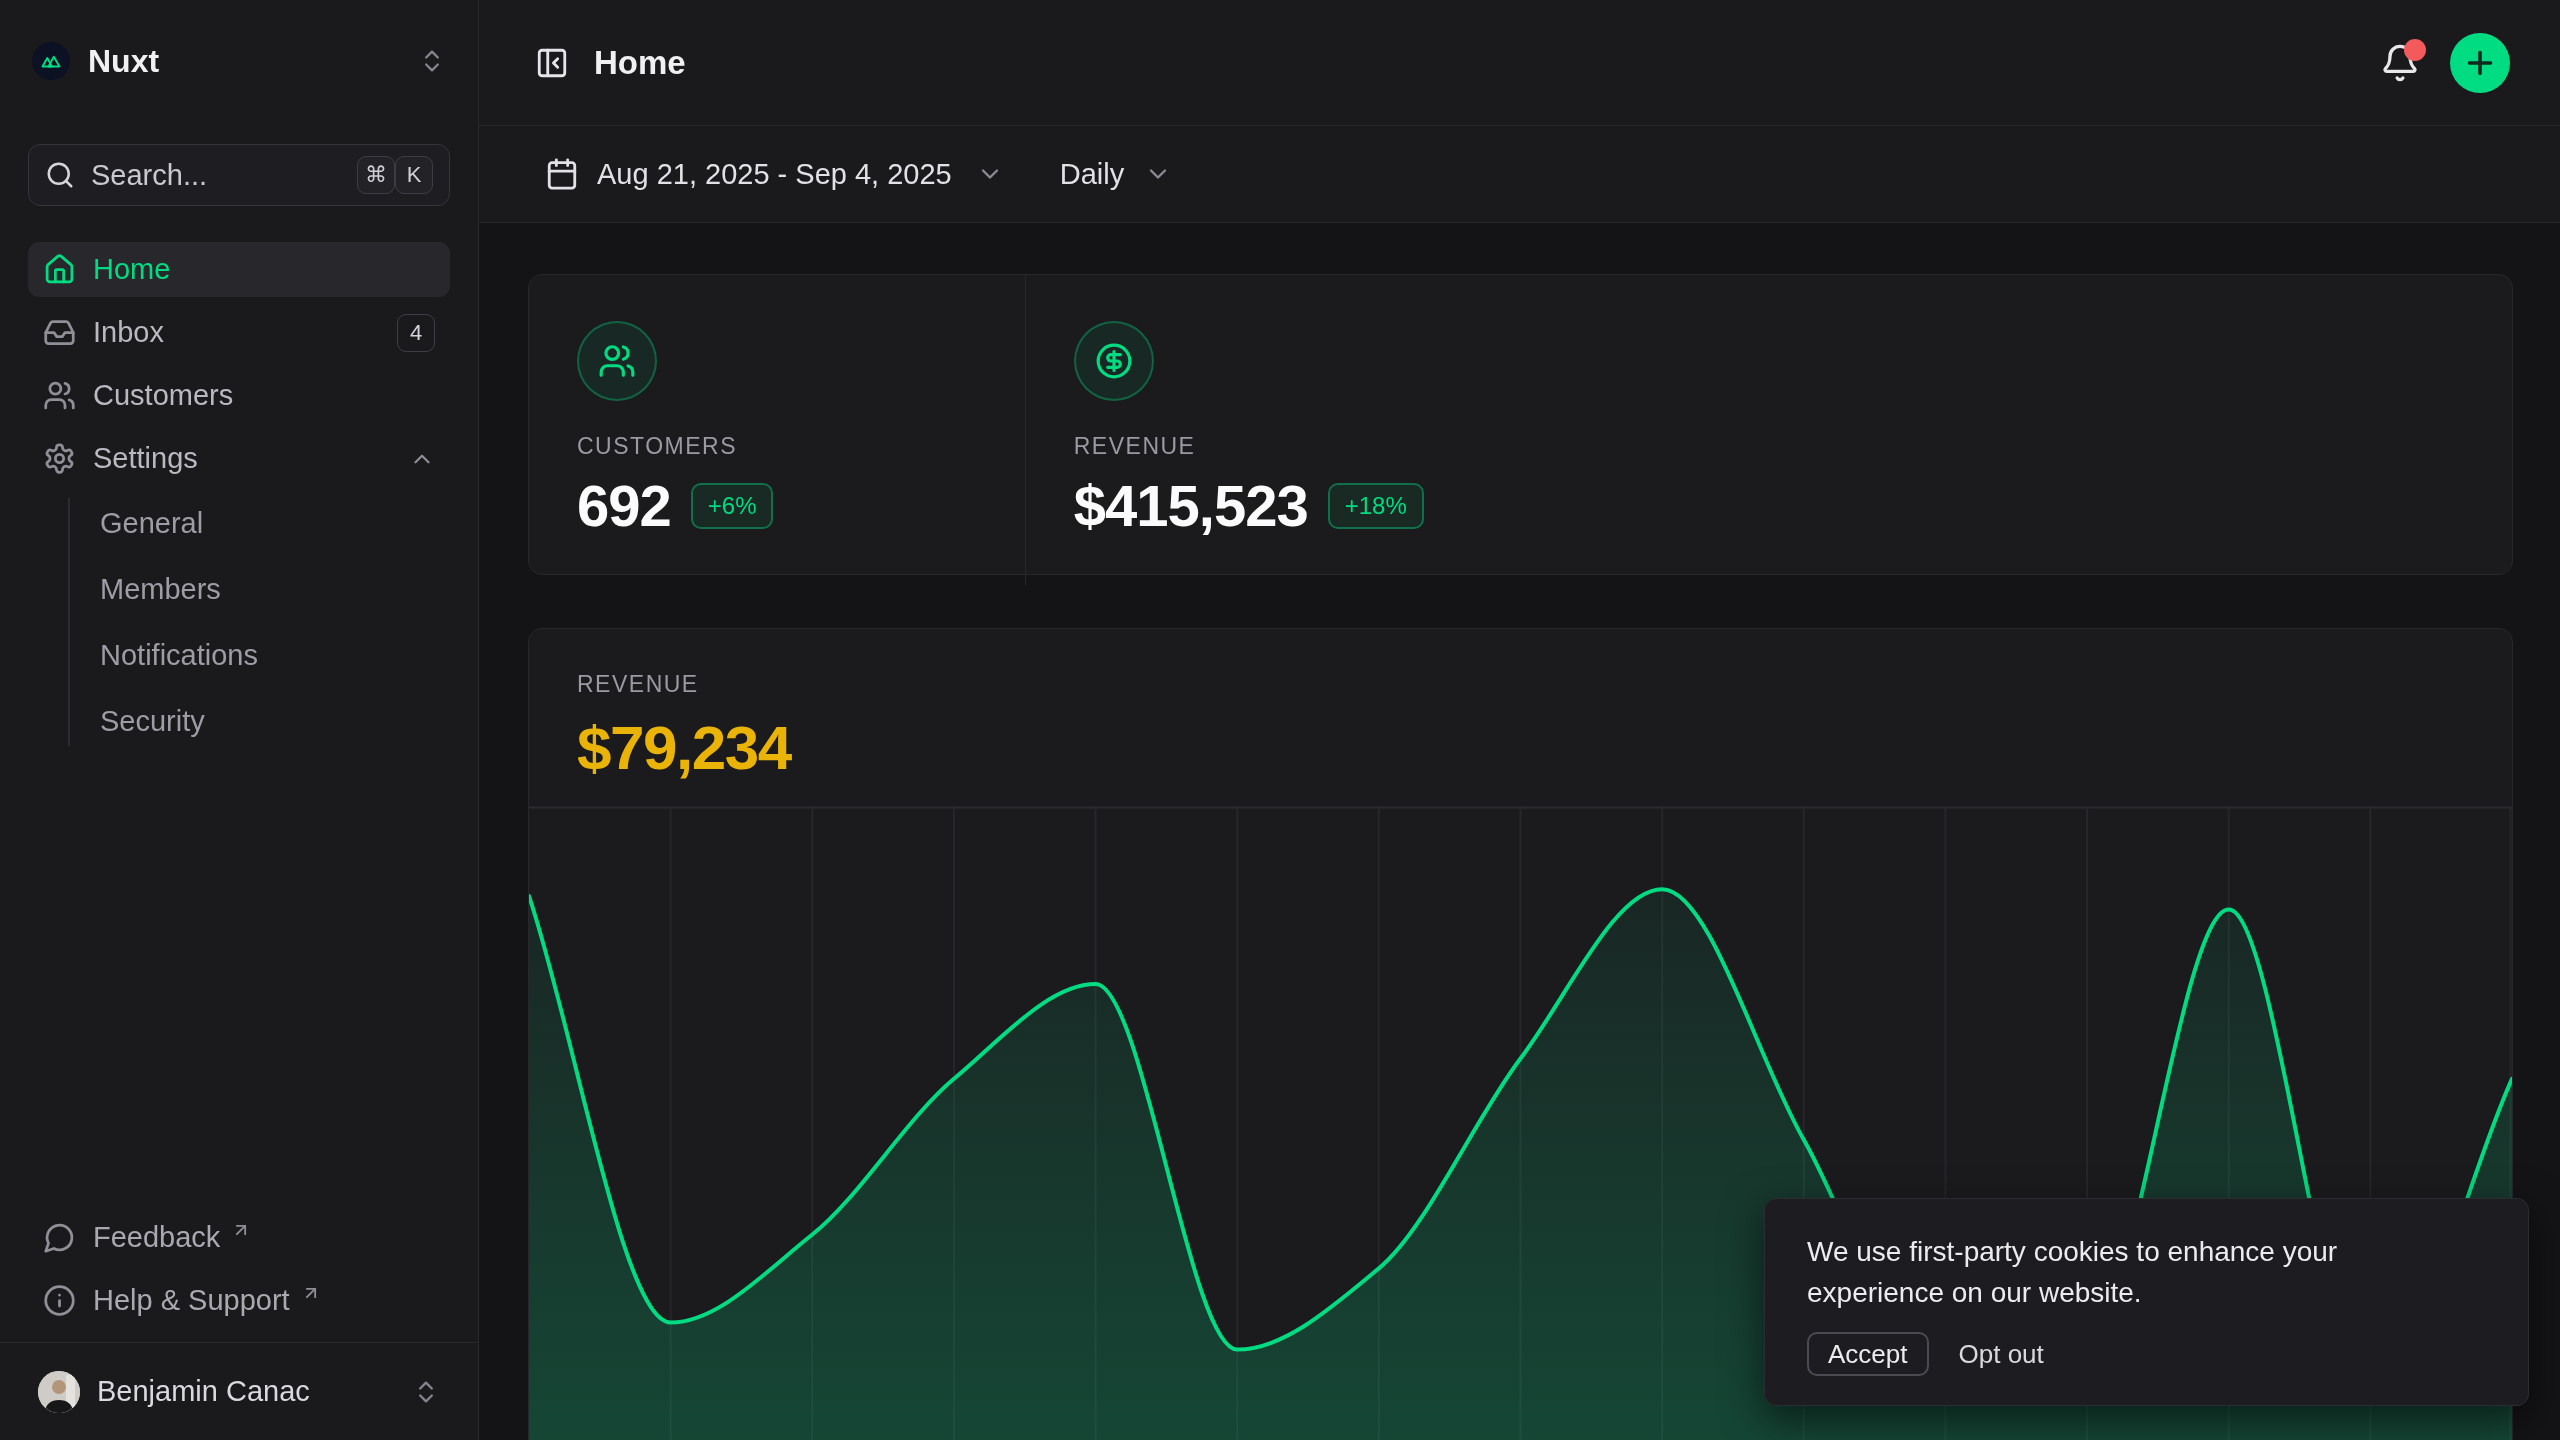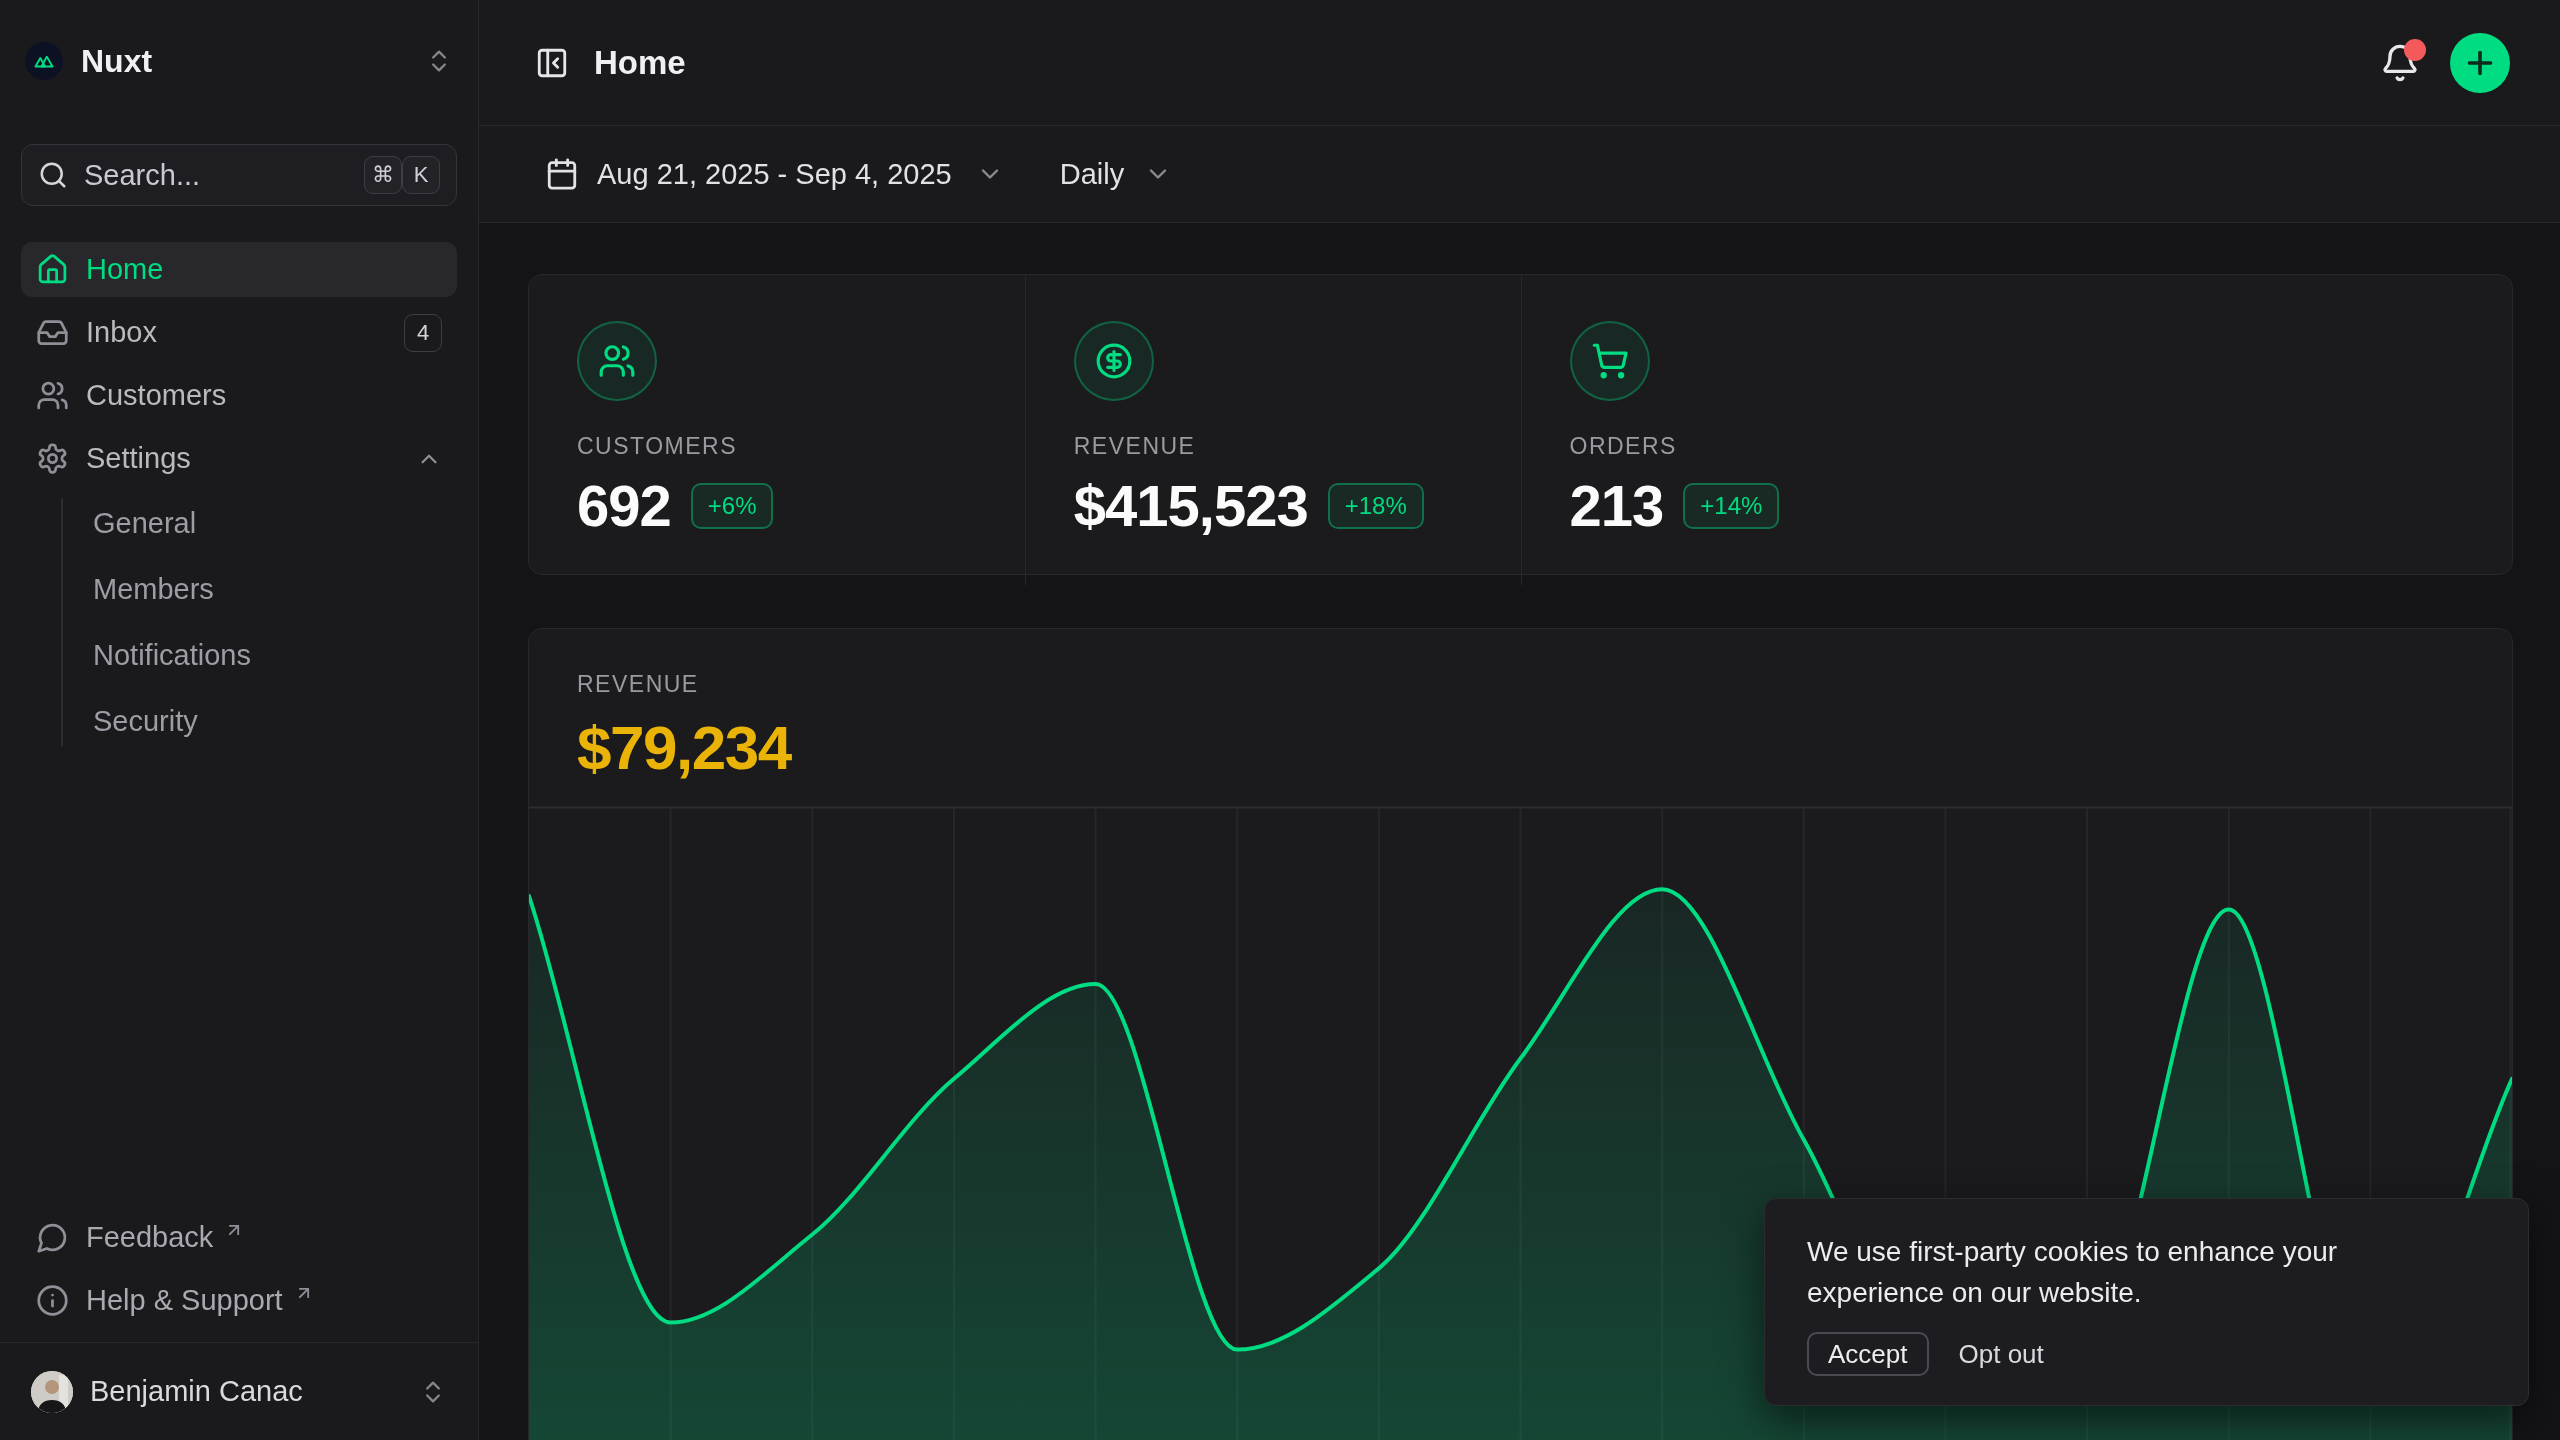--- a/index.html
+++ b/index.html
@@ -4,21 +4,21 @@
 <style>
   * { margin:0; padding:0; box-sizing:border-box; }
   html,body { width:2560px; height:1440px; overflow:hidden; background:#141417;
     font-family:"Liberation Sans", sans-serif; color:#ededf0; }
   svg { display:block; }
   .ico { display:inline-flex; align-items:center; justify-content:center; flex:none; }
 
   
   .sidebar { position:absolute; left:0; top:0; width:479px; height:1440px;
     background:#1a1a1d; border-right:1px solid #27272c;
-    display:flex; flex-direction:column; padding:0 21px; }
+    display:flex; flex-direction:column; padding:0 28px; }
   .ws-row { height:122px; display:flex; align-items:center; gap:18px; padding:0 4px; cursor:pointer; }
   .ws-logo { width:38px; height:38px; border-radius:50%; background:#0c1124;
     display:flex; align-items:center; justify-content:center; }
   .ws-name { font-size:32px; font-weight:600; color:#f0f0f2; }
   .spacer { flex:1; }
   .muted-ico { color:#85858d; }
 
   .search { margin-top:22px; height:62px; border:1px solid #34343b; background:#1e1e22;
     border-radius:12px; display:flex; align-items:center; padding:0 16px; gap:16px; cursor:text; }
   .search-ph { font-size:29px; color:#c9c9cf; flex:1; }
@@ -330,34 +330,20 @@
             <path d="M12 18V6"></path>
           </svg>
       </div>
       <div class="stat-label">REVENUE</div>
       <div class="stat-value-row">
         <span class="stat-value">$415,523</span>
         <span class="delta-badge">+18%</span>
       </div>
     </div>
 
-    <div class="stat-cell">
-      <div class="stat-ico">
-        <svg width="38" height="38" viewBox="0 0 24 24" fill="none" stroke="currentColor" stroke-width="2" stroke-linecap="round" stroke-linejoin="round">
-            <circle cx="8" cy="21" r="1"></circle>
-            <circle cx="19" cy="21" r="1"></circle>
-            <path d="M2.05 2.05h2l2.66 12.42a2 2 0 0 0 2 1.58h9.78a2 2 0 0 0 1.95-1.57l1.65-7.43H5.12"></path>
-          </svg>
-      </div>
-      <div class="stat-label">ORDERS</div>
-      <div class="stat-value-row">
-        <span class="stat-value">213</span>
-        <span class="delta-badge">+14%</span>
-      </div>
-    </div>
   </section>
 
   <section class="revenue-card">
     <div class="rev-head">
       <div class="rev-label">REVENUE</div>
       <div class="rev-value">$79,234</div>
     </div>
     <div class="plot">
       <svg id="chart-svg" viewBox="0 0 1985 685" preserveAspectRatio="none">
         <defs>

